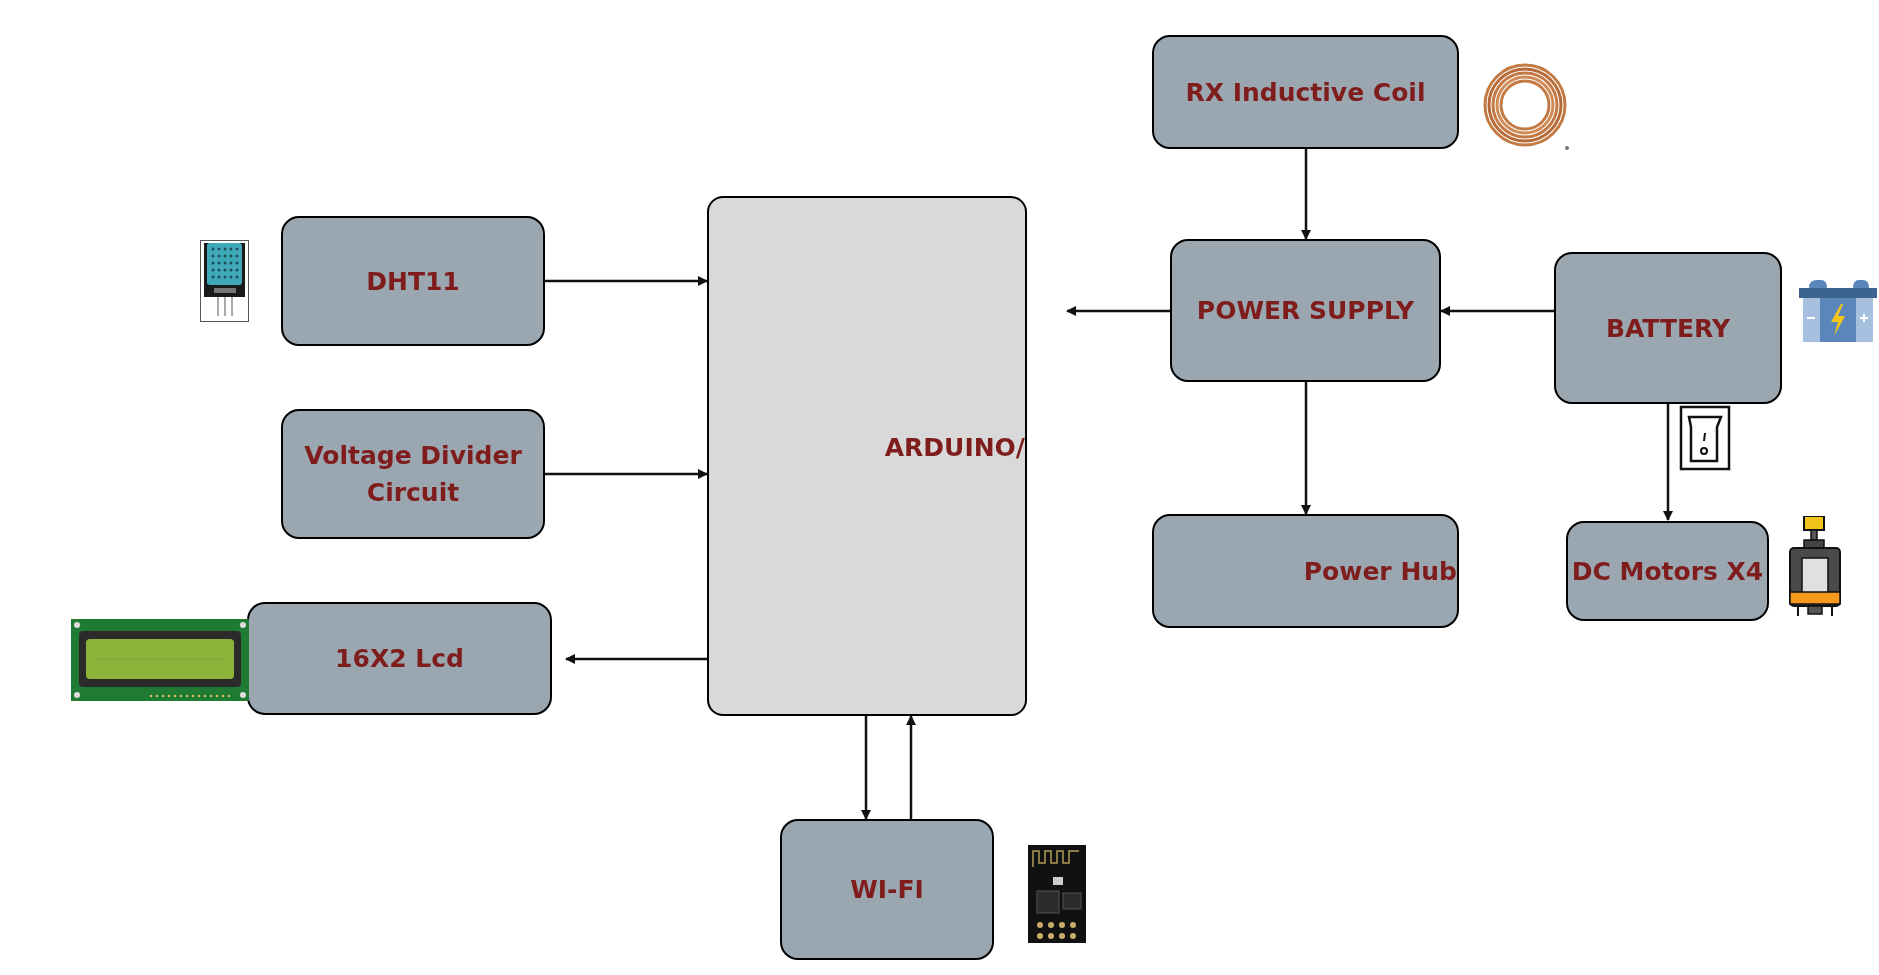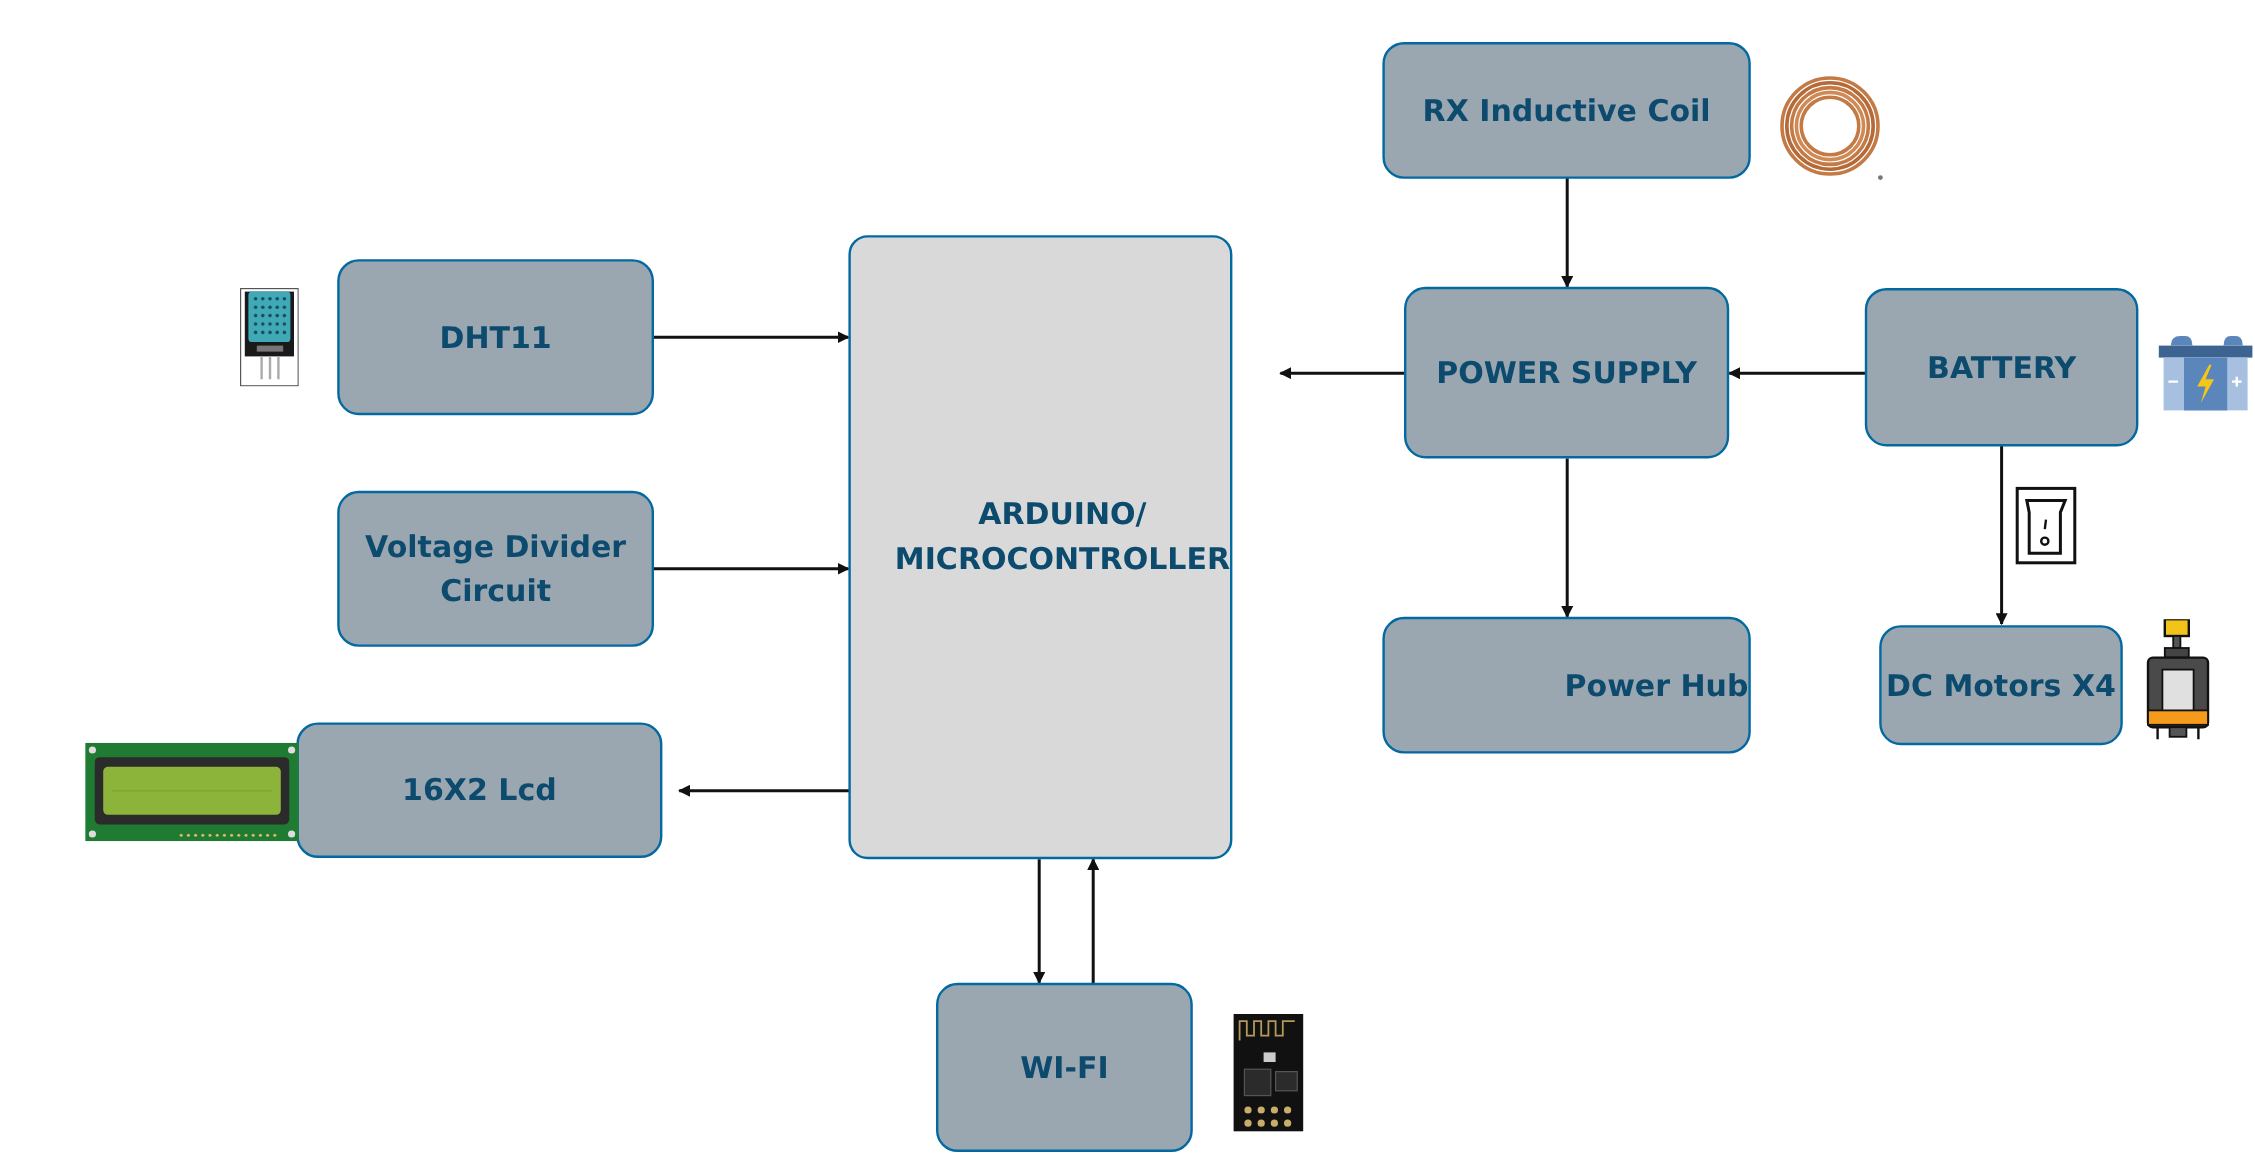--- a/index.html
+++ b/index.html
@@ -1,21 +1,21 @@
 <!DOCTYPE html>
 <html><head>
 <meta charset="utf-8">
 <style>
   html, body { margin: 0; padding: 0; background: #ffffff; }
   body { width: 1879px; height: 975px; position: relative; overflow: hidden;
          font-family: "DejaVu Sans", "Liberation Sans", sans-serif; }
   .block { position: absolute; box-sizing: border-box; background: #9ba7b0;
-           border: 2px solid #0369a1; border-radius: 18px; display: flex;
+           border: 2px solid #000000; border-radius: 18px; display: flex;
            align-items: center; justify-content: center; text-align: center;
-           font-weight: bold; color: #0c4a6e; font-size: 25px; line-height: 37px; }
+           font-weight: bold; color: #7f1d1d; font-size: 25px; line-height: 37px; }
   .block.mcu { background: #d9d9d9; border-radius: 16px; }
   .block span { display: block; }
   svg.wires { position: absolute; left: 0; top: 0; width: 1879px; height: 975px; }
   .icon { position: absolute; }
 </style>
 </head>
 <body>
 
 <svg class="wires" viewBox="0 0 1879 975">
   <defs>
@@ -48,41 +48,40 @@
   </div>
 </div>
 
 <div class="block" style="left:247px;top:602px;width:305px;height:113px;">
   <span>16X2 Lcd</span>
 </div>
 
 <div class="block mcu" style="left:707px;top:196px;width:320px;height:520px;justify-content:flex-end;">
   <div style="margin-top:-18px;">
     <span>ARDUINO/</span>
-    <span>MICROCONTROLLER</span>
   </div>
 </div>
 
 <div class="block" style="left:780px;top:819px;width:214px;height:141px;">
   <span>WI-FI</span>
 </div>
 
 <div class="block" style="left:1152px;top:35px;width:307px;height:114px;">
   <span>RX Inductive Coil</span>
 </div>
 
 <div class="block" style="left:1170px;top:239px;width:271px;height:143px;">
   <span>POWER SUPPLY</span>
 </div>
 
 <div class="block" style="left:1152px;top:514px;width:307px;height:114px;justify-content:flex-end;">
   <span>Power Hub</span>
 </div>
 
-<div class="block" style="left:1554px;top:240px;width:228px;height:132px;">
+<div class="block" style="left:1554px;top:252px;width:228px;height:152px;">
   <span>BATTERY</span>
 </div>
 
 <div class="block" style="left:1566px;top:521px;width:203px;height:100px;">
   <span>DC Motors X4</span>
 </div>
 
 <svg class="icon" style="left:200px;top:240px;" width="49" height="82" viewBox="0 0 49 82">
   <rect x="0.5" y="0.5" width="48" height="81" fill="#fff" stroke="#555"></rect>
   <rect x="4" y="3" width="41" height="54" fill="#1a1a1a"></rect>

